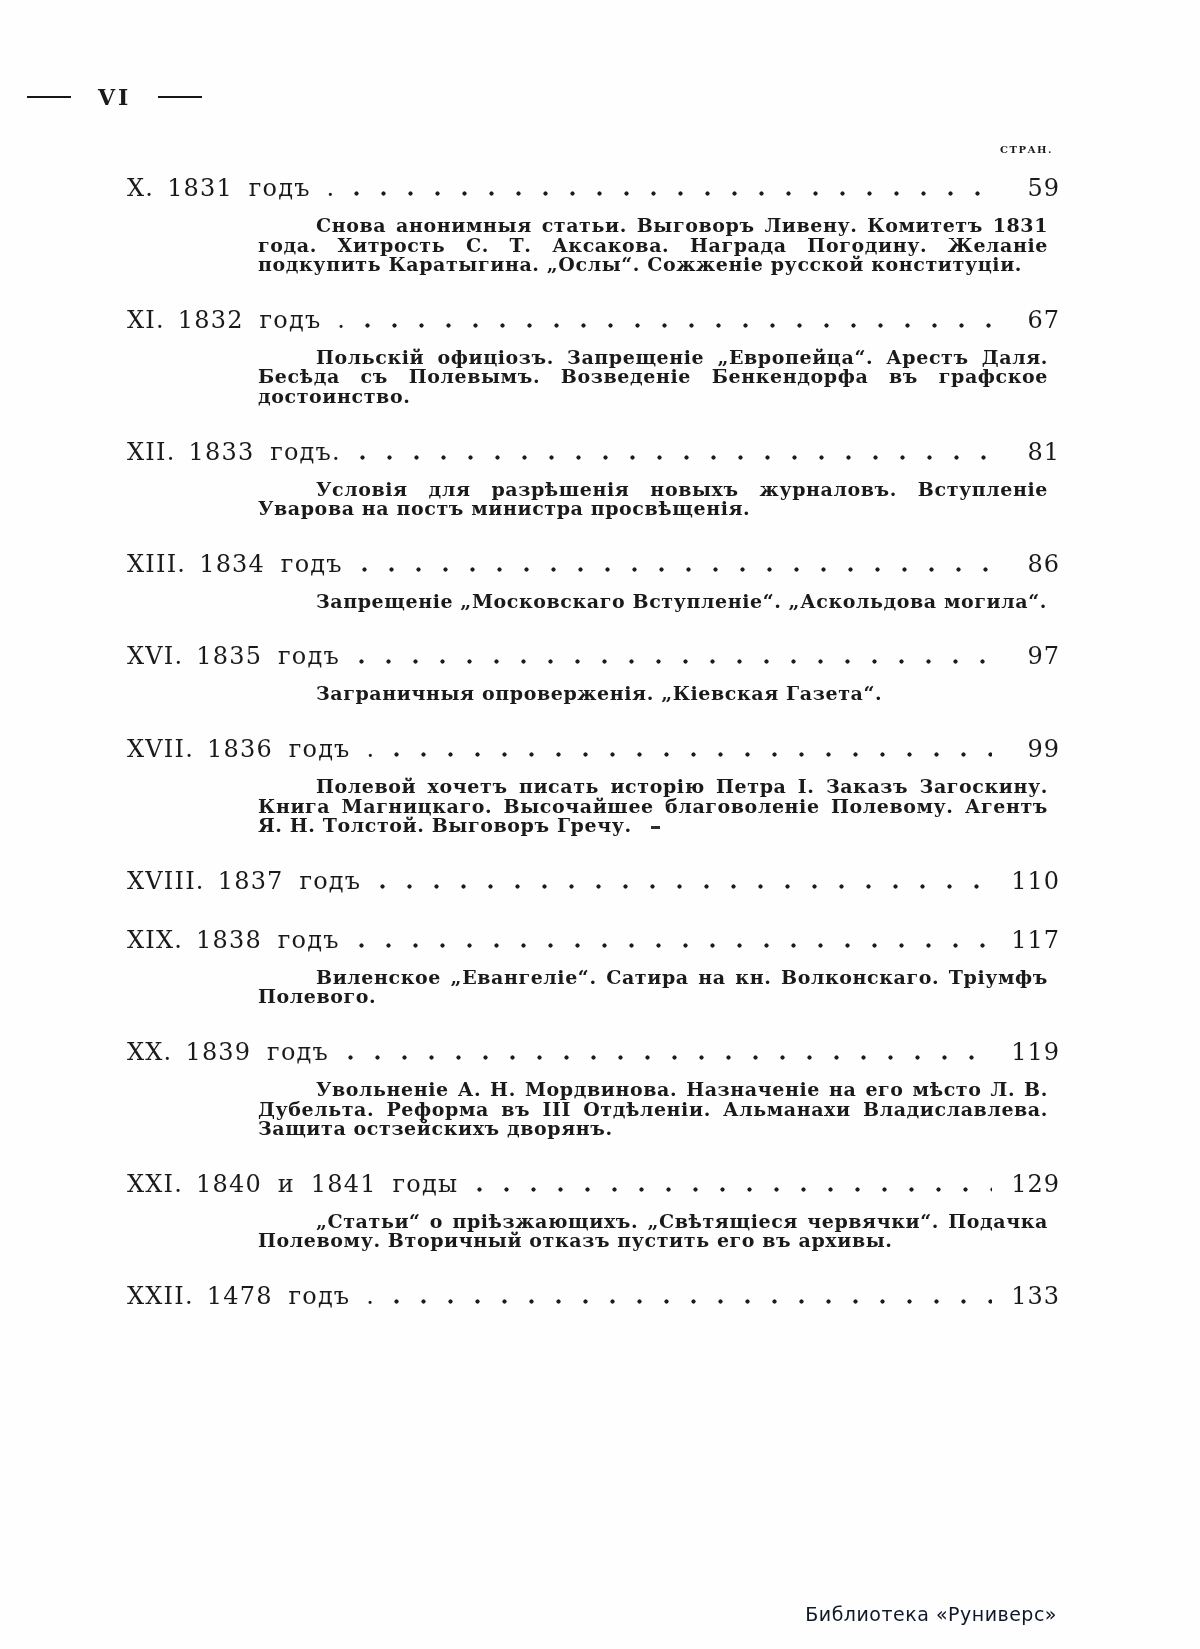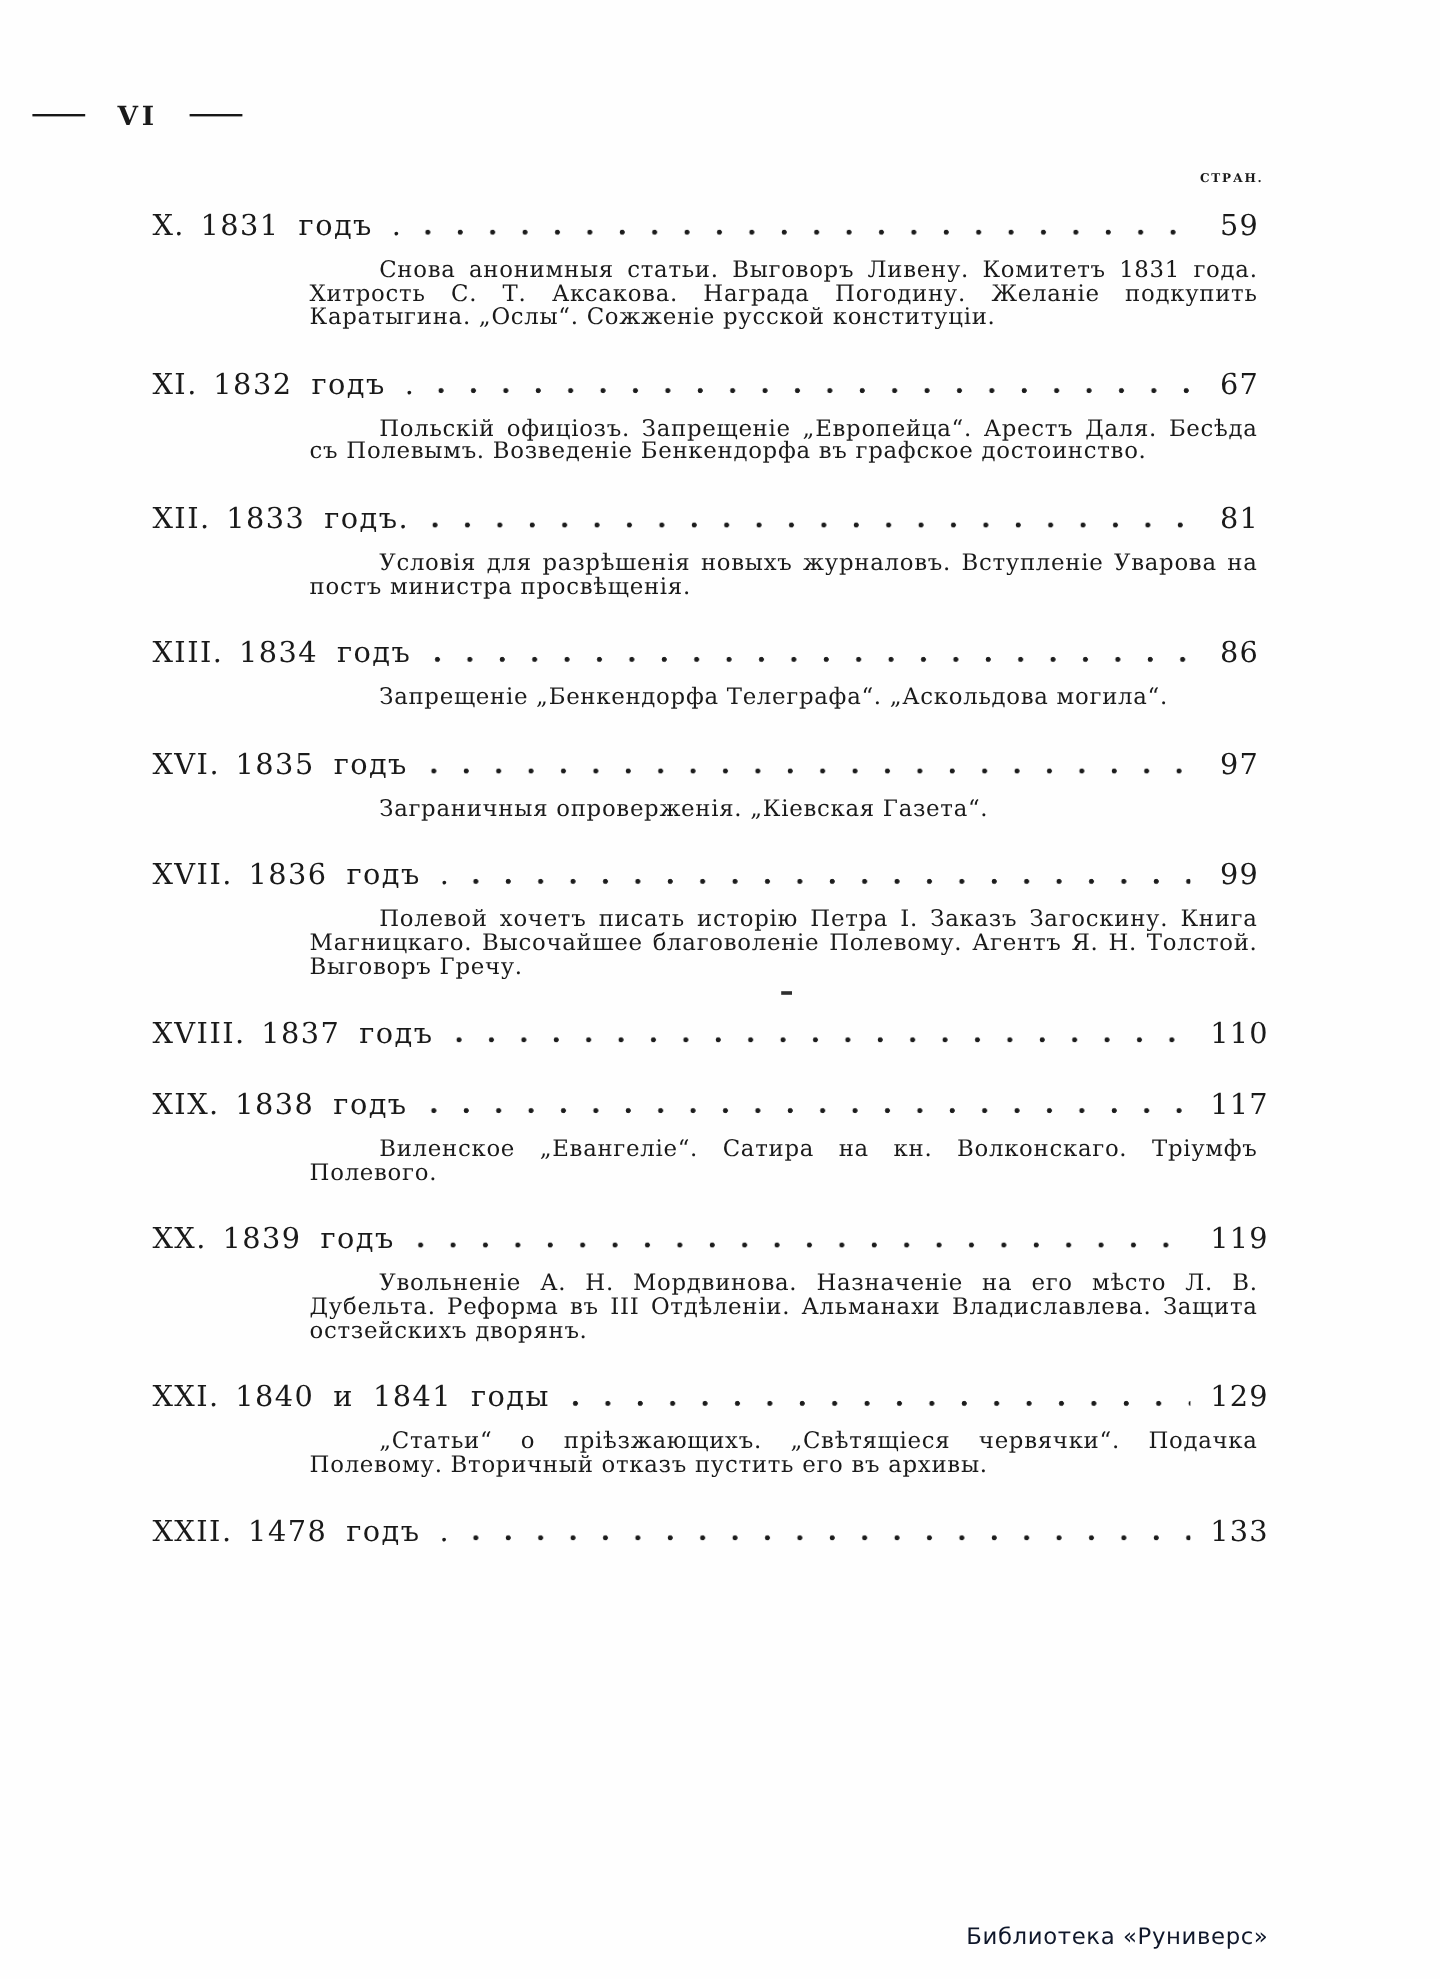--- a/index.html
+++ b/index.html
@@ -44,25 +44,25 @@
   }
   .numeral { margin-right: 13px; }
   .title { word-spacing: 7px; }
   .dot-leader {
     flex: 1 1 auto; height: 7px; align-self: flex-end;
     margin: 0 14px 5px 18px;
     background-image: radial-gradient(circle at 3.5px 3.5px, #1c1c1c 1.8px, rgba(0,0,0,0) 2.4px);
     background-size: 27px 7px;
     background-repeat: repeat-x;
   }
-  .page-num { min-width: 54px; text-align: center; font-size: 24px; letter-spacing: 1px; }
+  .page-num { min-width: 54px; text-align: right; font-size: 24px; letter-spacing: 1px; }
   .summary {
     margin: 14px 12px 0 131px;
     font-size: 19px; line-height: 19.6px; letter-spacing: 0.6px;
-    text-align: justify; text-indent: 58px;
+    text-align: justify; text-indent: 58px; font-weight: bold;
   }
   
   .artifact-dash {
     position: absolute; left: 651px; top: 826px;
     width: 9px; height: 3px; background: #2e2e2e;
   }
   
   .watermark {
     position: absolute; top: 1603px; right: 143px;
     font-family: "DejaVu Sans", sans-serif;
@@ -113,21 +113,21 @@
       <p class="summary">Условія для разрѣшенія новыхъ журналовъ. Вступленіе Уварова на постъ министра просвѣщенія.</p>
     </section>
 
     <section class="entry">
       <div class="entry-row">
         <span class="numeral">XIII.</span>
         <span class="title">1834 годъ</span>
         <span class="dot-leader"></span>
         <span class="page-num">86</span>
       </div>
-      <p class="summary">Запрещеніе „Бенкендорфа Телеграфа“. „Аскольдова могила“.</p>
+      <p class="summary">Запрещеніе „Московскаго Вступленіе“. „Аскольдова могила“.</p>
     </section>
 
     <section class="entry">
       <div class="entry-row">
         <span class="numeral">XVI.</span>
         <span class="title">1835 годъ</span>
         <span class="dot-leader"></span>
         <span class="page-num">97</span>
       </div>
       <p class="summary">Заграничныя опроверженія. „Кіевская Газета“.</p>

